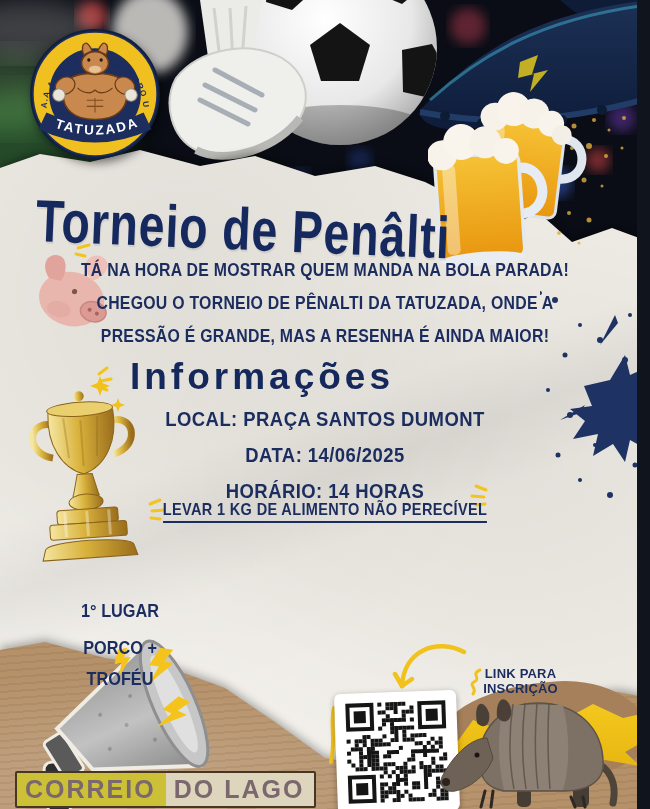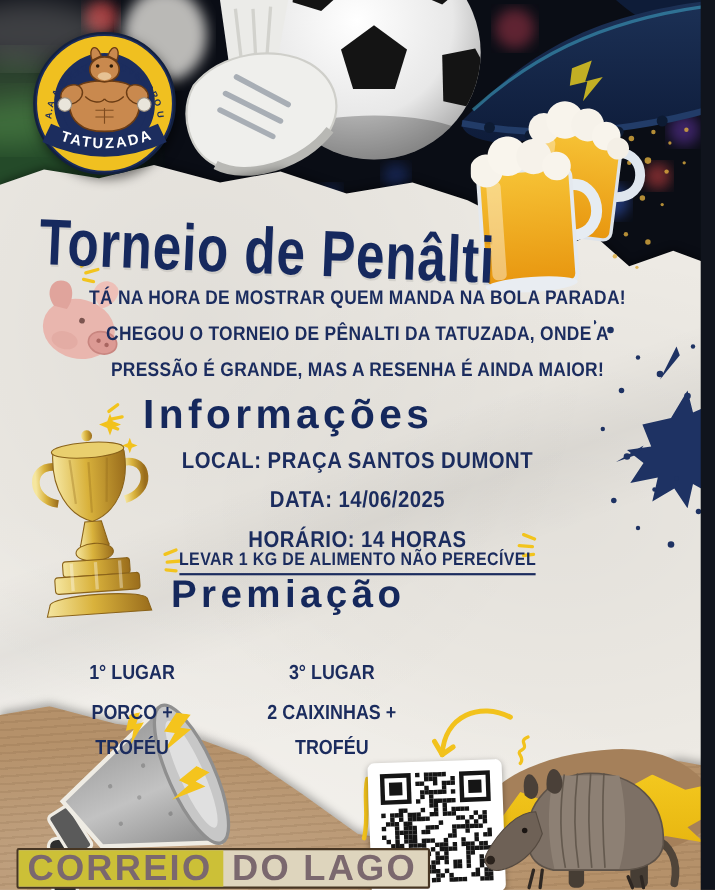--- a/index.html
+++ b/index.html
@@ -88,21 +88,21 @@
     font-size:13px;font-weight:bold;color:var(--navy);letter-spacing:.2px;
   }
   .qr{
     position:absolute;left:336px;top:692px;width:122px;height:120px;z-index:13;
     background:#fff;border-radius:6px;transform:rotate(-2deg);
     box-shadow:0 2px 6px rgba(0,0,0,.35);display:flex;align-items:center;justify-content:center;
   }
   .watermark{
     position:absolute;left:15px;top:771px;z-index:40;display:inline-flex;
     border:2px solid #473623;background:#ded5bd;border-radius:2px;
-    font-size:33px;font-weight:bold;color:#7b686e;letter-spacing:2px;line-height:30px;
+    font-size:25px;font-weight:bold;color:#7b686e;letter-spacing:2px;line-height:30px;
   }
   .watermark .w1{background:#ccc037;padding:1px 10px 2px 8px;}
   .watermark .w2{padding:1px 10px 2px 8px;}
   .edge-right{position:absolute;right:0;top:0;width:13px;height:809px;background:#10141d;z-index:50;}
 </style>
 </head>
 <body>
 
 <div class="poster">
 
@@ -366,30 +366,24 @@
     </g>
   </svg>
   <svg class="absart" style="left:462px;top:480px;z-index:11;transform:scaleX(-1);" width="28" height="28" viewBox="0 0 28 28">
     <g stroke="#f2c41d" stroke-width="3" stroke-linecap="round">
       <path d="M4,10 L14,6"></path>
         <path d="M6,17 L18,16"></path>
         <path d="M5,24 L14,25"></path>
     </g>
   </svg>
 
-  <div class="h-round h-prem">Premiação</div>
   <div class="prizes">
     <div class="prize-col pc1 navytxt">
       <div class="lbl cond">1° LUGAR</div>
       <div class="cond">PORCO + TROFÉU</div>
-      <div class="cond"></div>
-    </div>
-    <div class="prize-col pc3 navytxt">
-      <div class="lbl cond">3° LUGAR</div>
-      <div class="cond">2 CAIXINHAS + TROFÉU</div>
       <div class="cond"></div>
     </div>
   </div>
 
   <svg class="absart" style="left:540px;top:285px;z-index:5;" width="110" height="235" viewBox="0 0 110 235">
     <g fill="#1e3263">
       <path d="M70,95 l15,-25 l5,20 l18,-8 l-8,22 l20,5 l-12,15 l15,18 l-20,-2 l5,25 l-18,-10 l-5,22 l-12,-18 l-20,12 l5,-22 l-25,5 l12,-18 l-15,-12 l22,-3 l-8,-20 z"></path>
       <path d="M60,60 L75,30 L78,38 Z"></path>
         <path d="M45,120 L20,135 L40,128 Z"></path>
       <circle cx="15" cy="15" r="3"></circle>
@@ -440,20 +434,21 @@
   <svg class="absart" style="left:112px;top:645px;z-index:10;transform:rotate(-12deg) scale(.8);" width="24" height="36" viewBox="0 0 24 36">
     <path d="M8,0 L20,0 L13,12 L22,12 L2,34 L9,17 L0,17 Z" fill="#f4c41d"></path>
   </svg>
   <svg class="absart" style="left:150px;top:650px;z-index:10;transform:rotate(8deg) scale(1.1);" width="24" height="36" viewBox="0 0 24 36">
     <path d="M8,0 L20,0 L13,12 L22,12 L2,34 L9,17 L0,17 Z" fill="#f4c41d"></path>
   </svg>
   <svg class="absart" style="left:162px;top:698px;z-index:10;transform:rotate(26deg) scale(1.1);" width="24" height="36" viewBox="0 0 24 36">
     <path d="M8,0 L20,0 L13,12 L22,12 L2,34 L9,17 L0,17 Z" fill="#f4c41d"></path>
   </svg>
 
+  <div class="reg-label">LINK PARA INSCRIÇÃO</div>
   <svg class="absart" style="left:392px;top:642px;z-index:12;" width="80" height="58" viewBox="0 0 80 58">
     <g stroke="#f2c21c" stroke-width="4.5" fill="none" stroke-linecap="round">
       <path d="M72,10 C45,-4 12,8 10,44"></path>
       <path d="M10,44 L3,32"></path>
         <path d="M10,44 L20,37"></path>
     </g>
   </svg>
   <svg class="absart" style="left:466px;top:668px;z-index:12;" width="22" height="30" viewBox="0 0 22 30">
     <path d="M14,2 C4,6 16,10 8,14 C2,17 12,20 7,26" stroke="#f2c21c" stroke-width="3" fill="none" stroke-linecap="round"></path>
   </svg>

